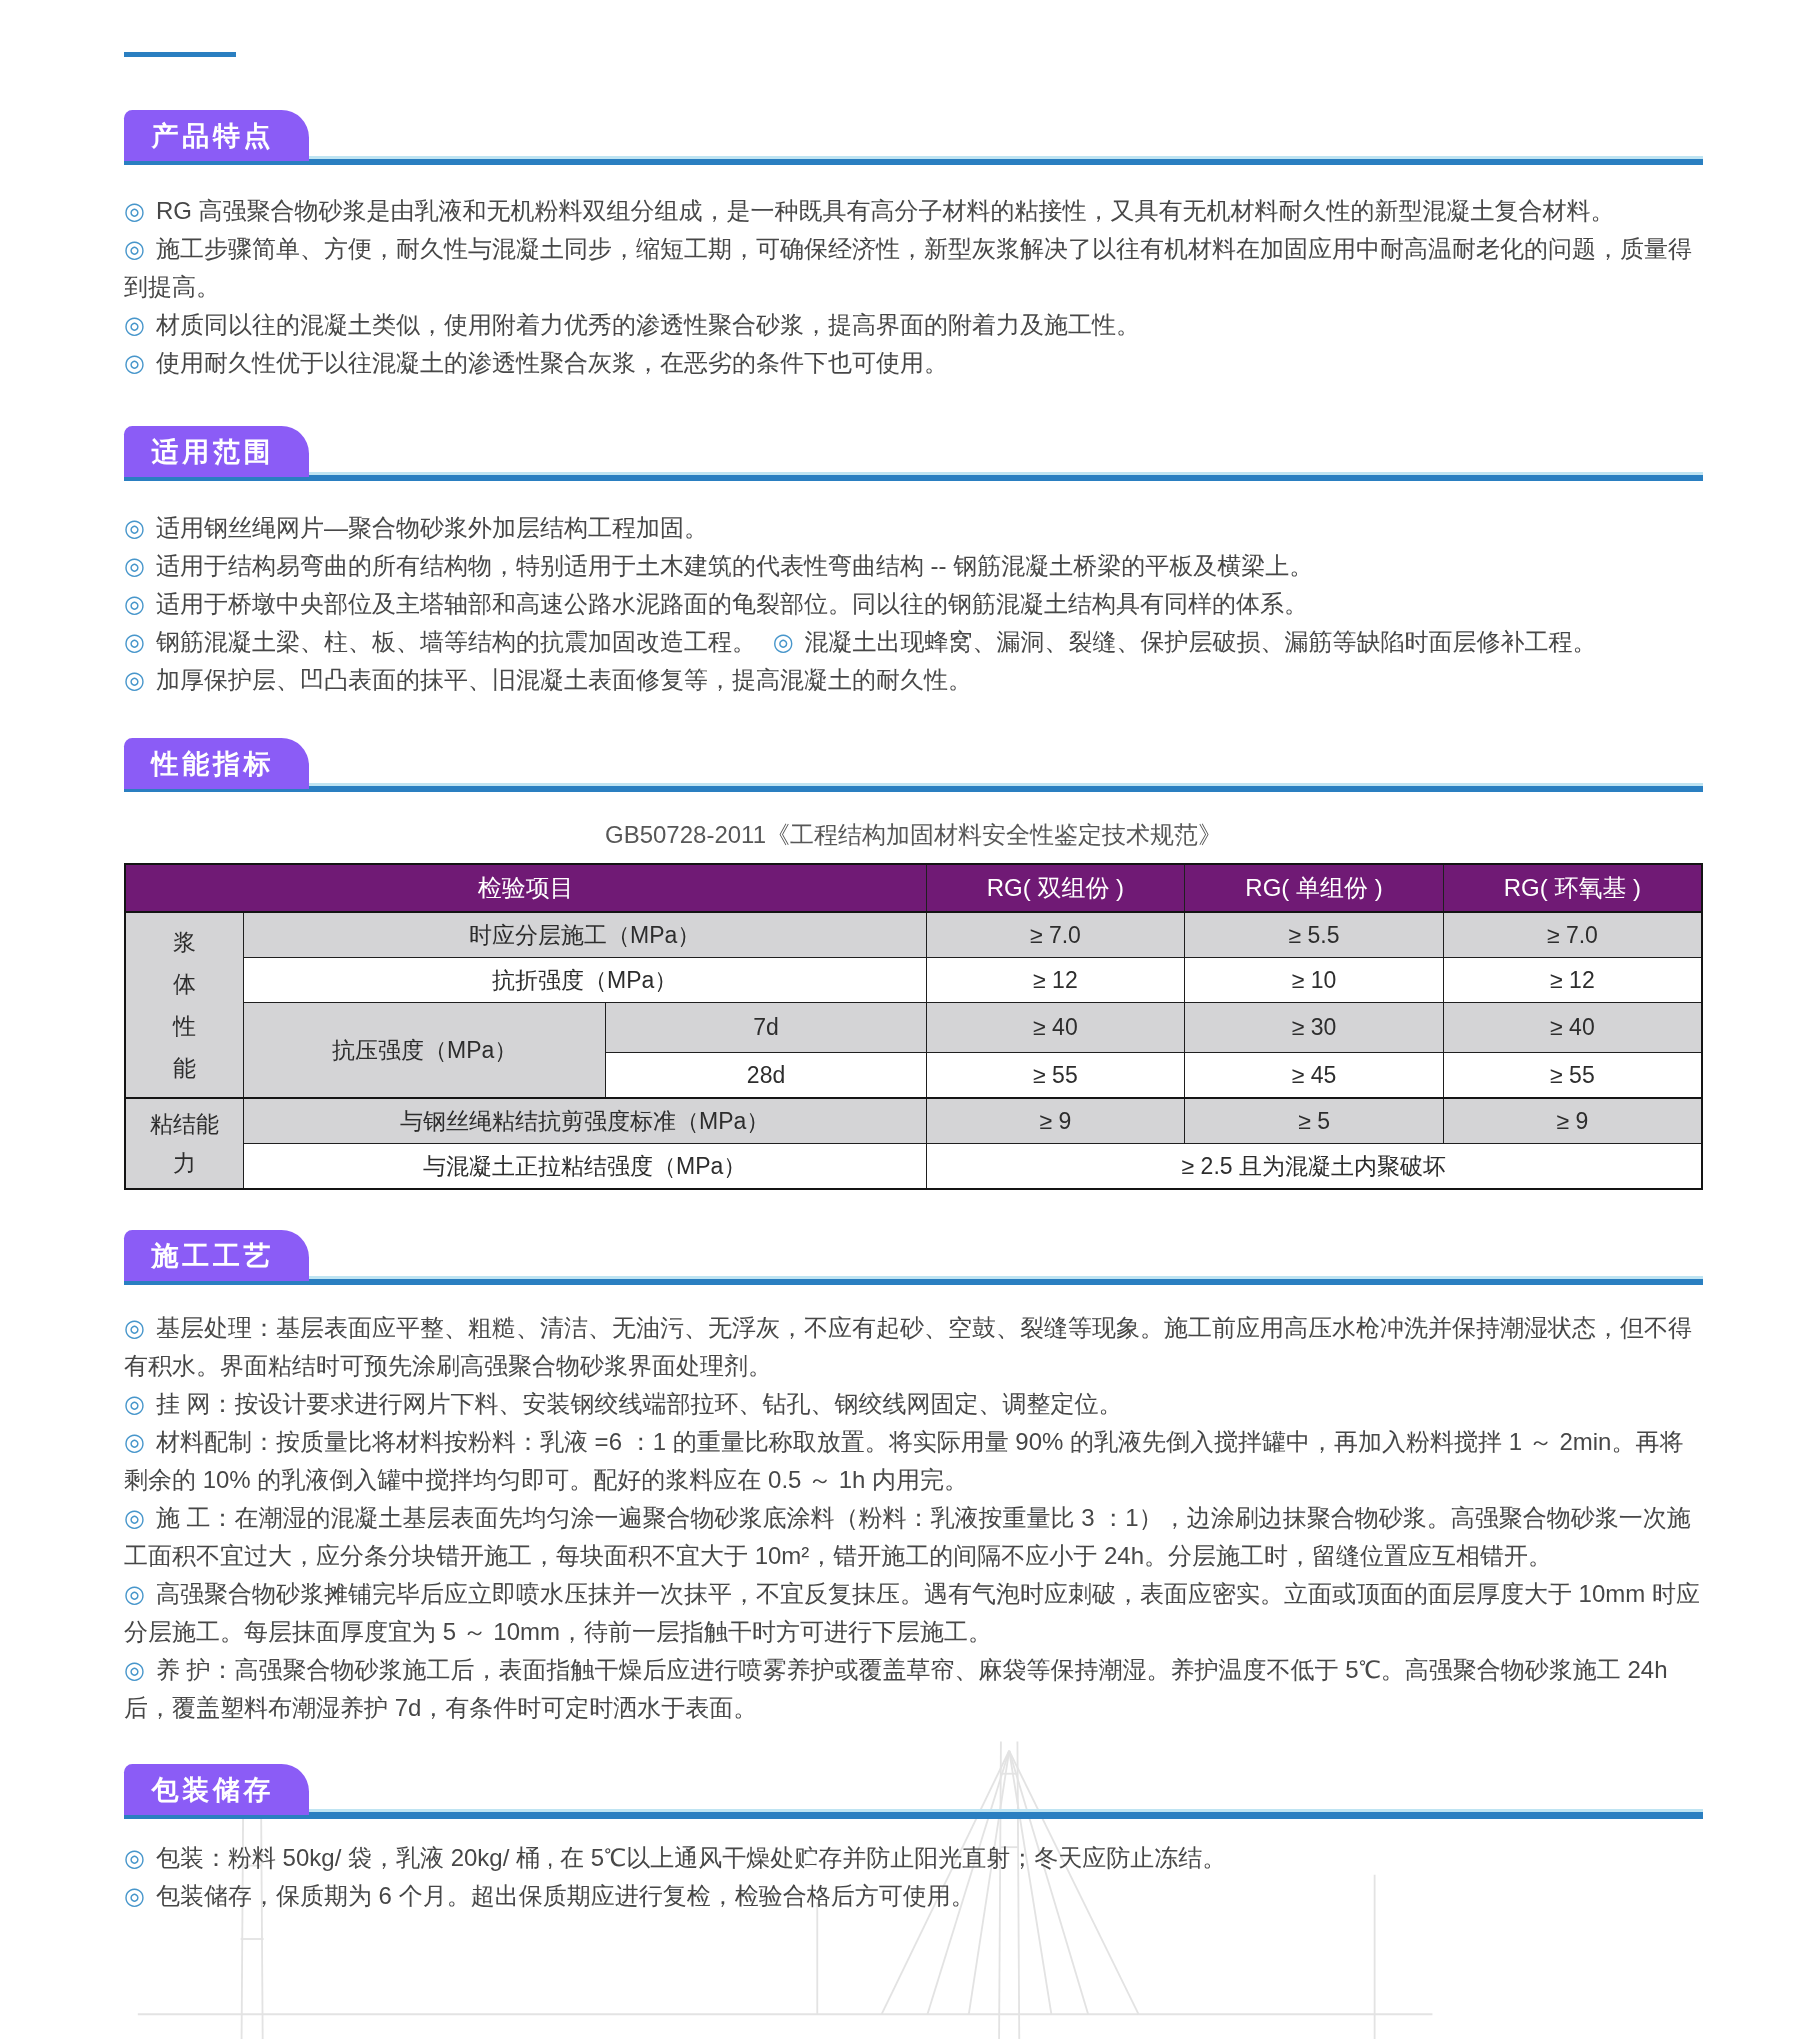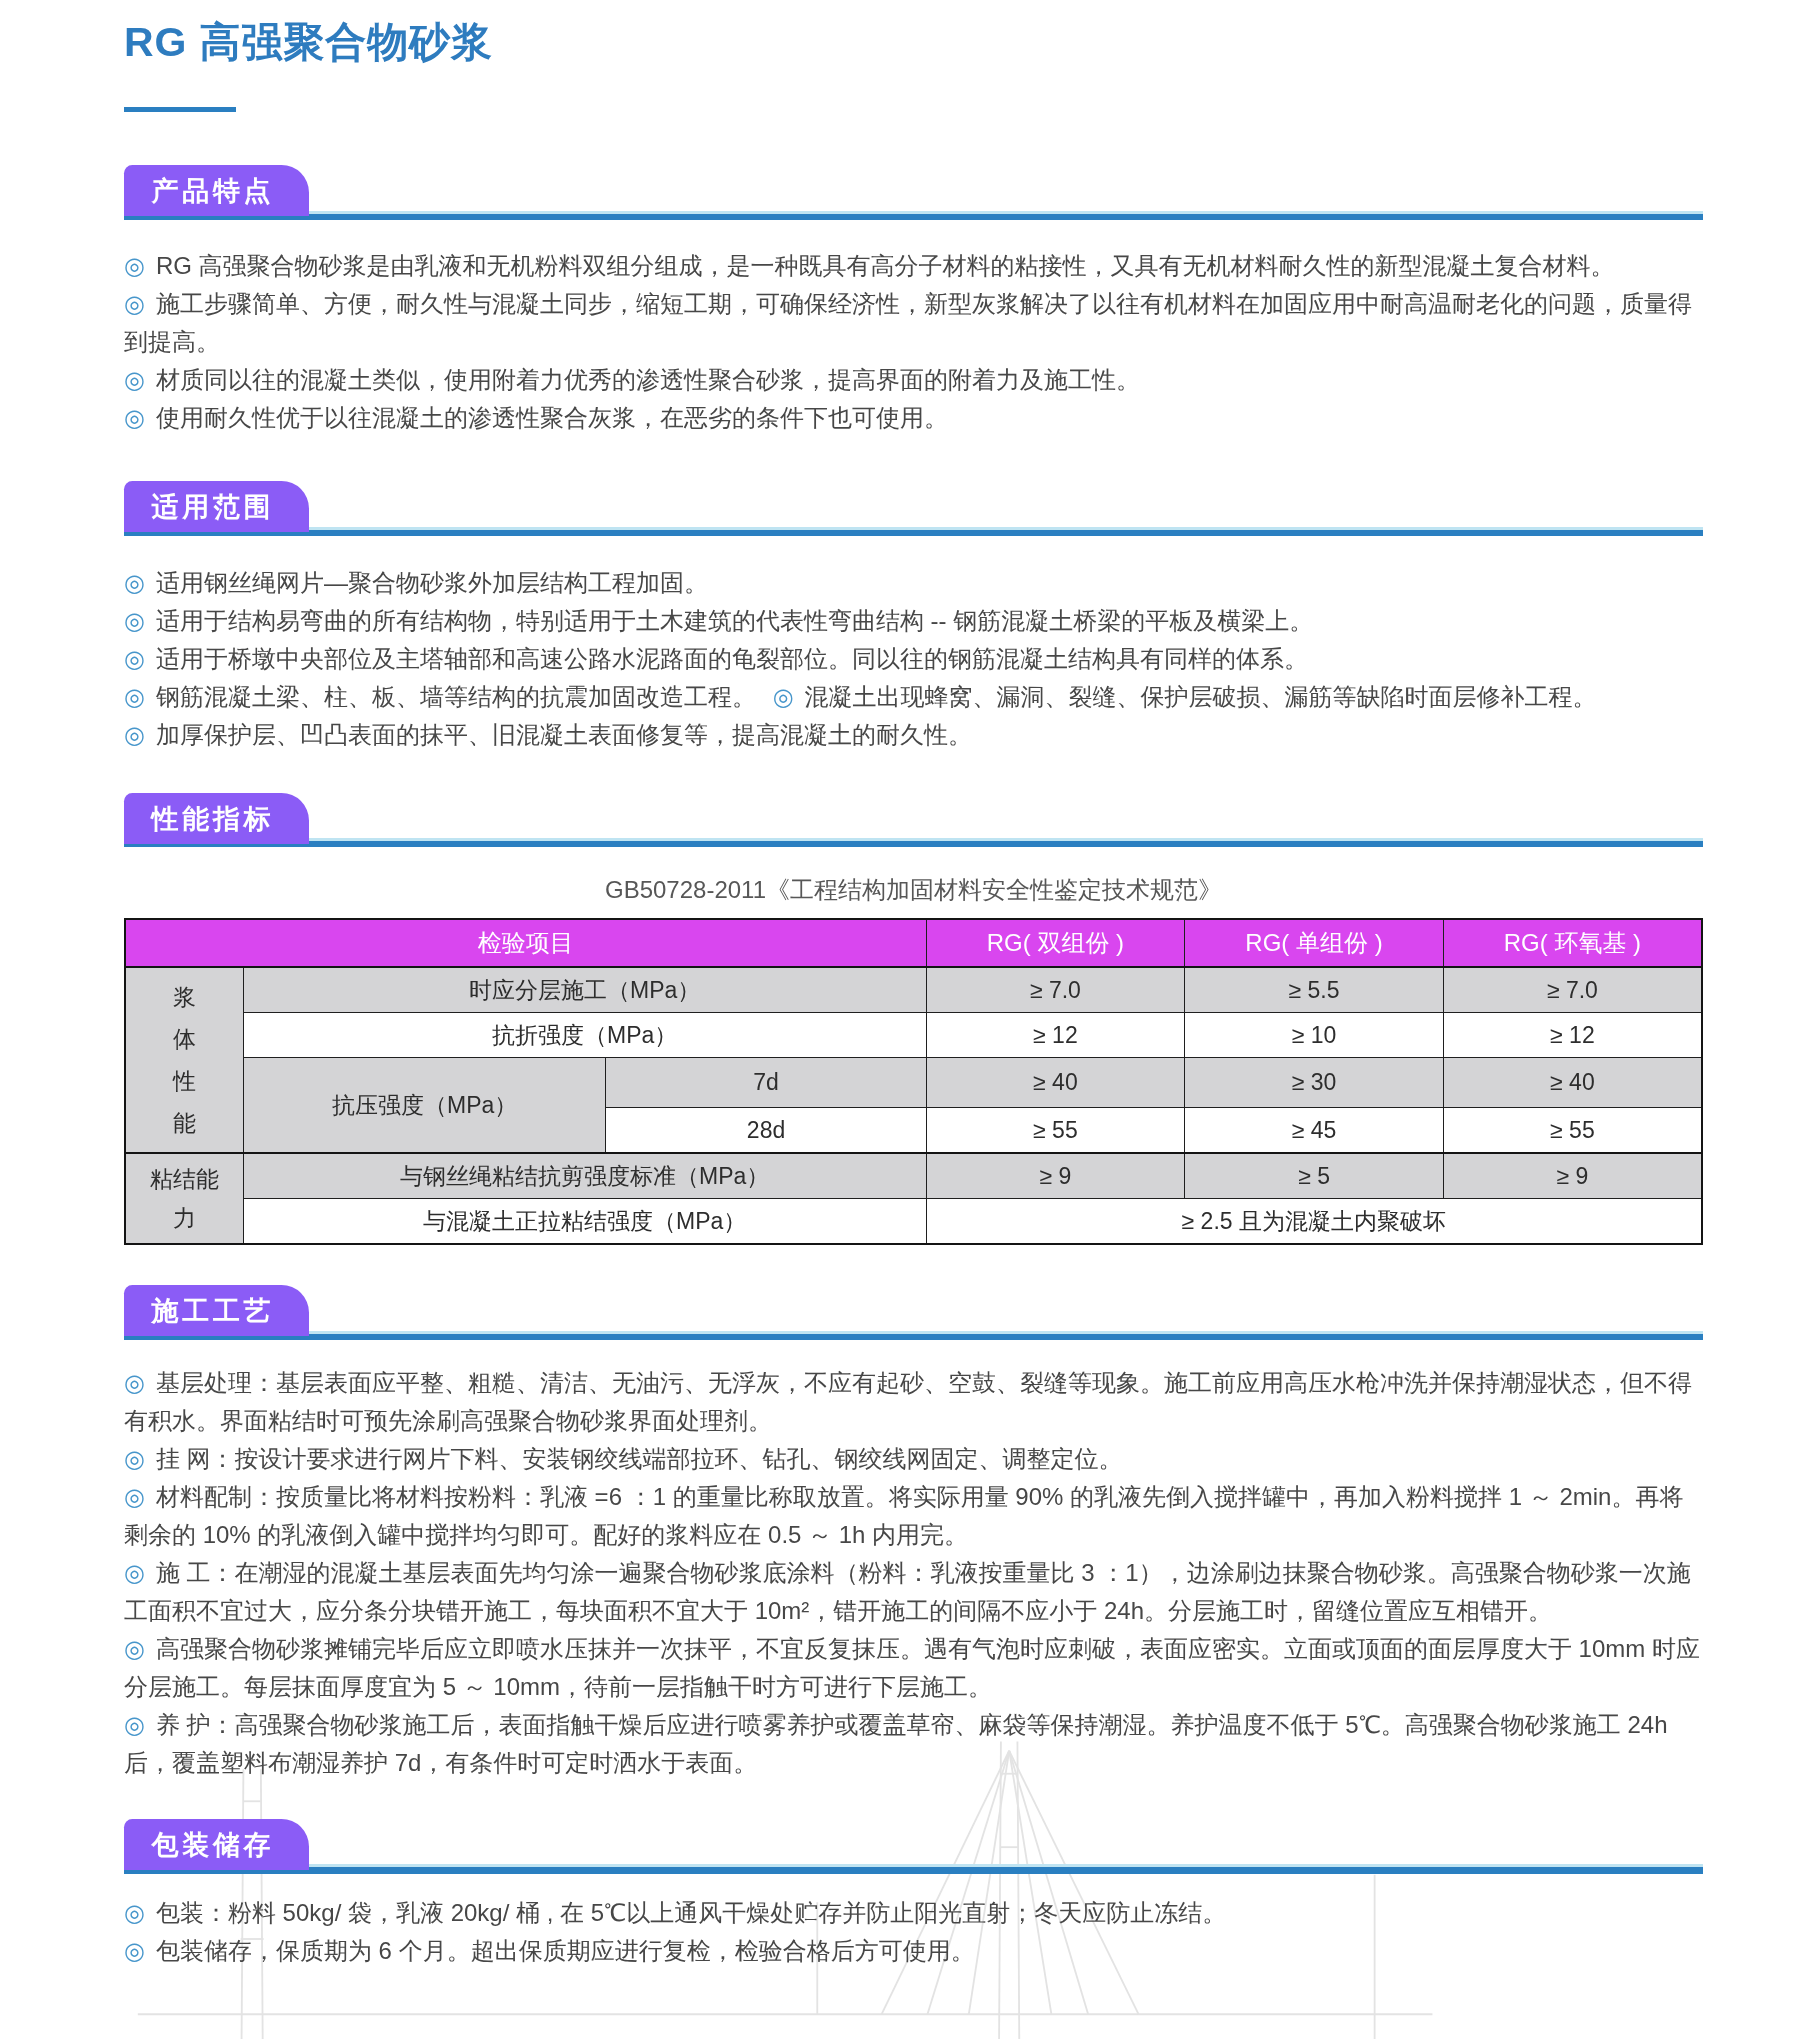--- a/index.html
+++ b/index.html
@@ -27,21 +27,21 @@
   .list p{margin:0;}
   .bullet{color:#4796cb;margin-right:11px;}
   .dual{white-space:nowrap;}
   .dual .seg2{margin-left:10px;}
 
   .caption{margin-top:25px;font-size:24px;line-height:35px;color:#575757;text-align:center;}
 
   table.perf{width:100%;border-collapse:collapse;table-layout:fixed;margin-top:11px;
              font-size:23px;color:#2d2d2d;border:2.8px solid #141414;}
   .perf th,.perf td{border:1.8px solid #1f1f1f;text-align:center;padding:0;overflow:hidden;}
-  .perf thead th{background:#d946ef;color:#ffffff;font-weight:400;font-size:24px;height:46px;
+  .perf thead th{background:#701a75;color:#ffffff;font-weight:400;font-size:24px;height:46px;
                  border-bottom:2.8px solid #141414;}
   .perf td{height:44px;}
   .gray{background:#d4d4d6;}
   .tsep{border-top:2.8px solid #141414 !important;}
   .vtxt1{width:27.5px;margin:8px auto;word-break:break-all;line-height:42px;text-align:center;}
   .vtxt2{width:77px;margin:0 auto;word-break:break-all;line-height:39px;text-align:center;}
 </style>
 </head>
 <body>
 
@@ -63,21 +63,20 @@
     <line x1="1099" y1="15" x2="1055" y2="302"></line>
     <line x1="1099" y1="15" x2="1240" y2="302"></line>
     <line x1="1099" y1="15" x2="1185" y2="302"></line>
     <line x1="1099" y1="15" x2="1145" y2="302"></line>
     <line x1="1497" y1="150" x2="1497" y2="330"></line>
     <line x1="890" y1="180" x2="890" y2="302"></line>
   </svg>
 
   <div class="content">
 
-    <h1 class="title">RG 高强聚合物砂浆</h1>
     <div class="title-underline"></div>
 
     <div class="section sec-features">
       <div class="badge">产品特点</div>
       <div class="rule"></div>
       <div class="list">
         <p><span class="bullet">◎</span><span>RG 高强聚合物砂浆是由乳液和无机粉料双组分组成，是一种既具有高分子材料的粘接性，又具有无机材料耐久性的新型混凝土复合材料。</span></p>
         <p><span class="bullet">◎</span><span>施工步骤简单、方便，耐久性与混凝土同步，缩短工期，可确保经济性，新型灰浆解决了以往有机材料在加固应用中耐高温耐老化的问题，质量得到提高。</span></p>
         <p><span class="bullet">◎</span><span>材质同以往的混凝土类似，使用附着力优秀的渗透性聚合砂浆，提高界面的附着力及施工性。</span></p>
         <p><span class="bullet">◎</span><span>使用耐久性优于以往混凝土的渗透性聚合灰浆，在恶劣的条件下也可使用。</span></p>

